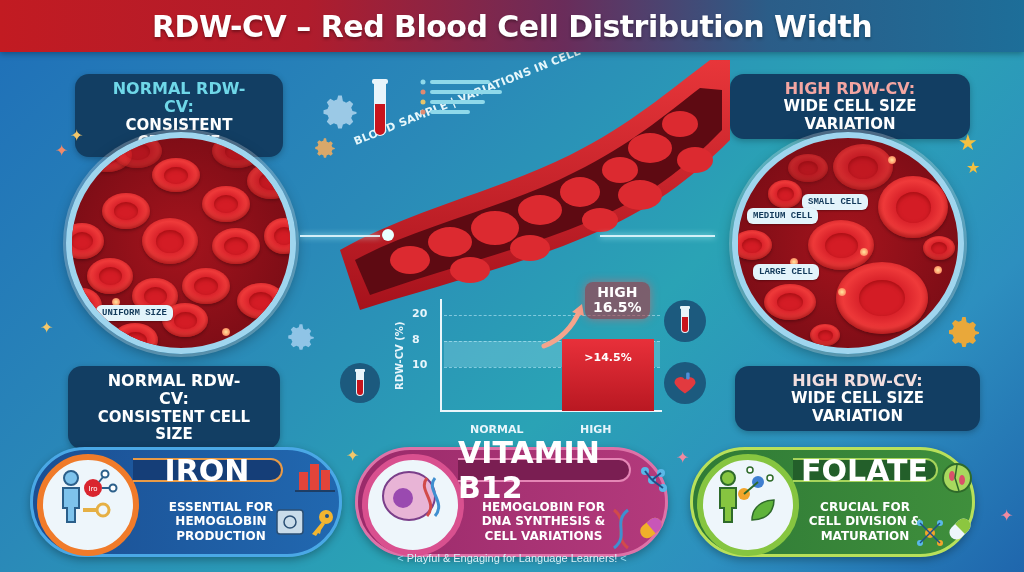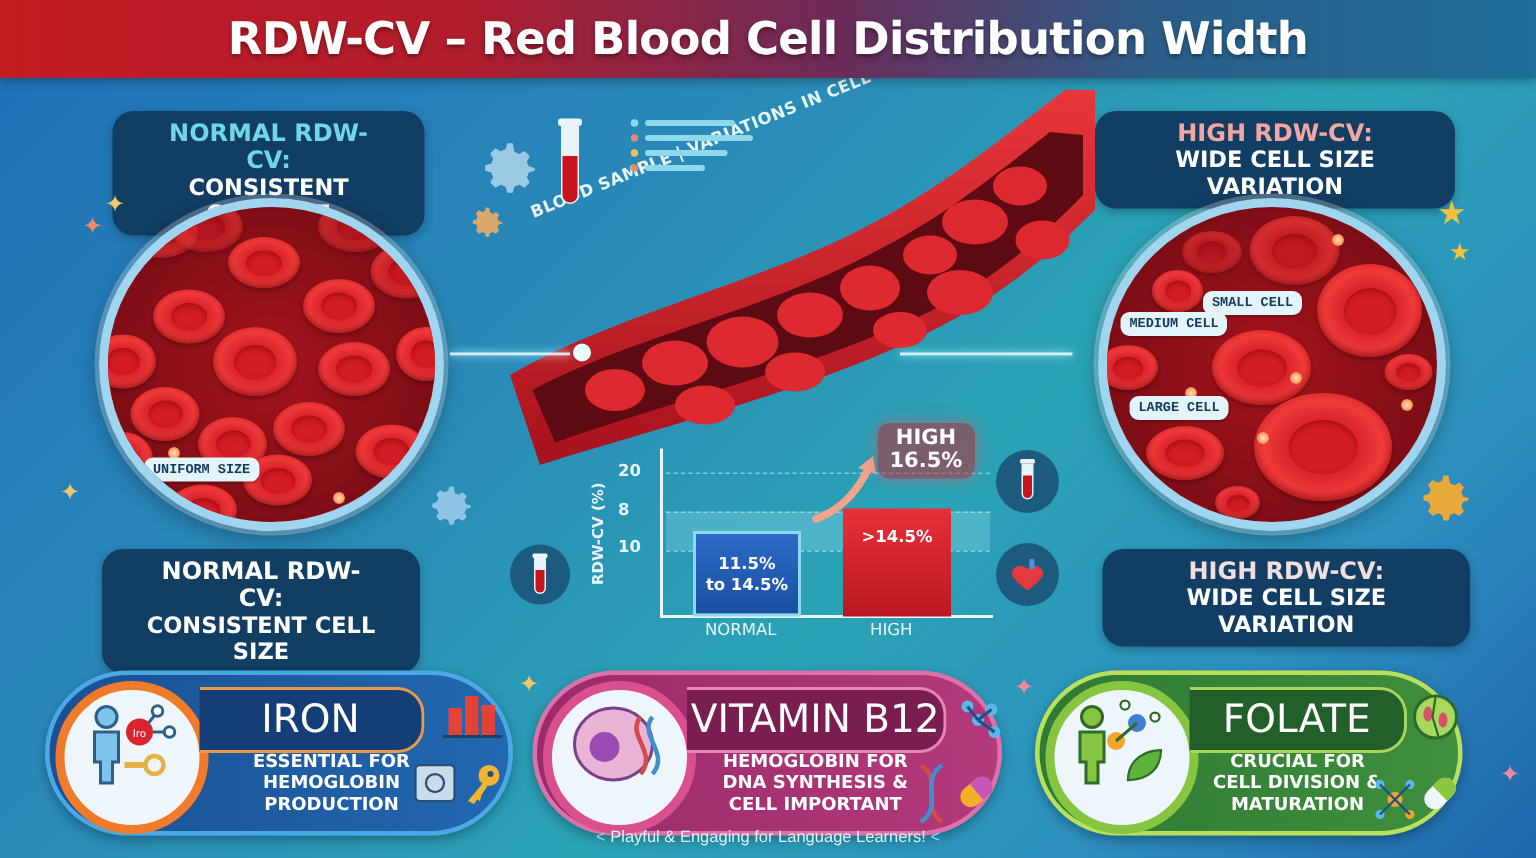--- a/index.html
+++ b/index.html
@@ -82,43 +82,43 @@
   .chart .axis-y { position: absolute; left: 50px; top: 4px; width: 2px; height: 112px; background: #eaf6fb; }
   .chart .axis-x { position: absolute; left: 50px; top: 115px; width: 222px; height: 2px; background: #eaf6fb; }
   .chart .grid { position: absolute; left: 54px; width: 216px; border-top: 1px dashed rgba(200,240,255,0.55); }
   .chart .band { position: absolute; left: 54px; width: 216px; background: rgba(160,225,240,0.3); }
   .chart .bar {
     position: absolute; display: flex; align-items: center; justify-content: center;
     text-align: center; font-weight: bold; font-size: 11px; color: #fff; line-height: 1.2;
   }
   .chart .bar.normal { background: linear-gradient(180deg, #2b6bc7, #1a4fa0); border: 2px solid #8fd8f2; }
   .chart .bar.high { background: linear-gradient(180deg, #e8303a, #b91822); }
-  .chart .xcat { position: absolute; top: 118px; font-size: 11px; font-weight: normal; color: #e8f5fb; }
+  .chart .xcat { position: absolute; top: 128px; font-size: 11px; font-weight: bold; color: #e8f5fb; }
   .chart .ctitle { position: absolute; left: 3px; top: 131px; font-size: 14px; font-weight: bold; color: #fff; white-space: nowrap; }
   .high-callout {
     position: absolute; left: 585px; top: 282px; padding: 3px 8px;
     background: rgba(190,40,50,0.55); border-radius: 8px; text-align: center;
     font-weight: bold; font-size: 14px; color: #fff; line-height: 1.1;
     box-shadow: 0 0 10px rgba(255,80,80,0.5);
   }
 
   
   .pill {
     position: absolute; height: 110px; border-radius: 56px;
     display: flex; align-items: center;
     box-shadow: 0 3px 8px rgba(0,0,0,0.3);
   }
   .pill .badge {
     position: absolute; left: 4px; top: 4px; width: 102px; height: 102px; border-radius: 50%;
     background: #eef6fb; display: flex; justify-content: center;
   }
   .pill .name {
-    position: absolute; left: 100px; top: 8px; height: 44px; border-radius: 0 18px 18px 0;
+    position: absolute; left: 100px; top: 8px; height: 24px; border-radius: 0 18px 18px 0;
     display: flex; align-items: center; justify-content: center;
-    font-size: 26px; font-weight: normal; color: #fff;
+    font-size: 30px; font-weight: bold; color: #fff;
   }
   .pill .desc {
     position: absolute; top: 50px; text-align: center; font-weight: bold;
     font-size: 12px; line-height: 1.2; color: #fff;
   }
   .pill.iron { left: 30px; top: 447px; width: 312px; background: linear-gradient(90deg, #1b4f93, #2168b0); border: 3px solid #4aa8e6; }
   .pill.iron .badge { border: 6px solid #f07b2a; }
   .pill.iron .name { width: 150px; background: #153e78; border: 2px solid #e89a46; border-left: none; }
   .pill.b12 { left: 355px; top: 447px; width: 313px; background: linear-gradient(90deg, #9a2a6a, #b33a7c); border: 3px solid #de72a8; }
   .pill.b12 .badge { border: 6px solid #d9508f; }
@@ -284,27 +284,21 @@
   <div class="ylabel" style="top:95px;">RDW-CV (%)</div>
   <div class="tick" style="top:12px;">20</div>
   <div class="tick" style="top:38px;">8</div>
   <div class="tick" style="top:63px;">10</div>
   <div class="grid" style="top:20px;"></div>
   <div class="band" style="top:46px; height:26px;"></div>
   <div class="grid" style="top:46px;"></div>
   <div class="grid" style="top:72px;"></div>
   <div class="axis-y"></div>
   <div class="axis-x"></div>
-  <div class="bar normal" style="left:72px; top:59px; width:72px; height:57px;">
-    <div>
-      <div>11.5%</div>
-      <div>to 14.5%</div>
-    </div>
-  </div>
-  <div class="bar high" style="left:172px; top:44px; width:72px; height:72px; align-items:flex-start; padding-top:12px;">
+  <div class="bar high" style="left:172px; top:44px; width:92px; height:72px; align-items:flex-start; padding-top:12px;">
     <div>&gt;14.5%</div>
   </div>
   <div class="xcat" style="left:80px;">NORMAL</div>
   <div class="xcat" style="left:190px;">HIGH</div>
 </div>
 <svg class="icon-abs" style="left:540px; top:300px;" width="50" height="50" viewBox="0 0 50 50">
   <path d="M4 46 C20 40 32 28 40 10" stroke="#f4a48c" stroke-width="5" fill="none" stroke-linecap="round"></path>
   <path d="M32 12 L42 4 L44 16 Z" fill="#f4a48c"></path>
 </svg>
 <div class="high-callout">
@@ -356,21 +350,21 @@
       <ellipse cx="32" cy="36" rx="26" ry="24" fill="#e8b4d6" stroke="#7a3f8a" stroke-width="2"></ellipse>
       <circle cx="26" cy="38" r="10" fill="#9a4ab0"></circle>
       <path d="M50 18 C40 30 62 42 50 56" stroke="#d24a4a" stroke-width="3" fill="none"></path>
       <path d="M58 18 C48 30 70 42 58 56" stroke="#3f8fd0" stroke-width="3" fill="none"></path>
     </svg>
   </div>
   <div class="name">VITAMIN B12</div>
   <div class="desc" style="left:118px; width:135px;">
     <div>HEMOGLOBIN FOR</div>
     <div>DNA SYNTHESIS &amp;</div>
-    <div>CELL IMPORTANT</div>
+    <div>CELL VARIATIONS</div>
   </div>
   <svg class="icon-abs" style="left:280px; top:14px;" width="30" height="30" viewBox="0 0 30 30">
     <circle cx="7" cy="7" r="4" fill="#5ab8e8"></circle>
       <circle cx="23" cy="9" r="4" fill="#5ab8e8"></circle>
     <circle cx="14" cy="16" r="4" fill="#5ab8e8"></circle>
       <circle cx="25" cy="24" r="4" fill="#5ab8e8"></circle>
     <line x1="7" y1="7" x2="14" y2="16" stroke="#1d4f88" stroke-width="2"></line>
     <line x1="23" y1="9" x2="14" y2="16" stroke="#1d4f88" stroke-width="2"></line>
     <line x1="14" y1="16" x2="25" y2="24" stroke="#1d4f88" stroke-width="2"></line>
   </svg>

